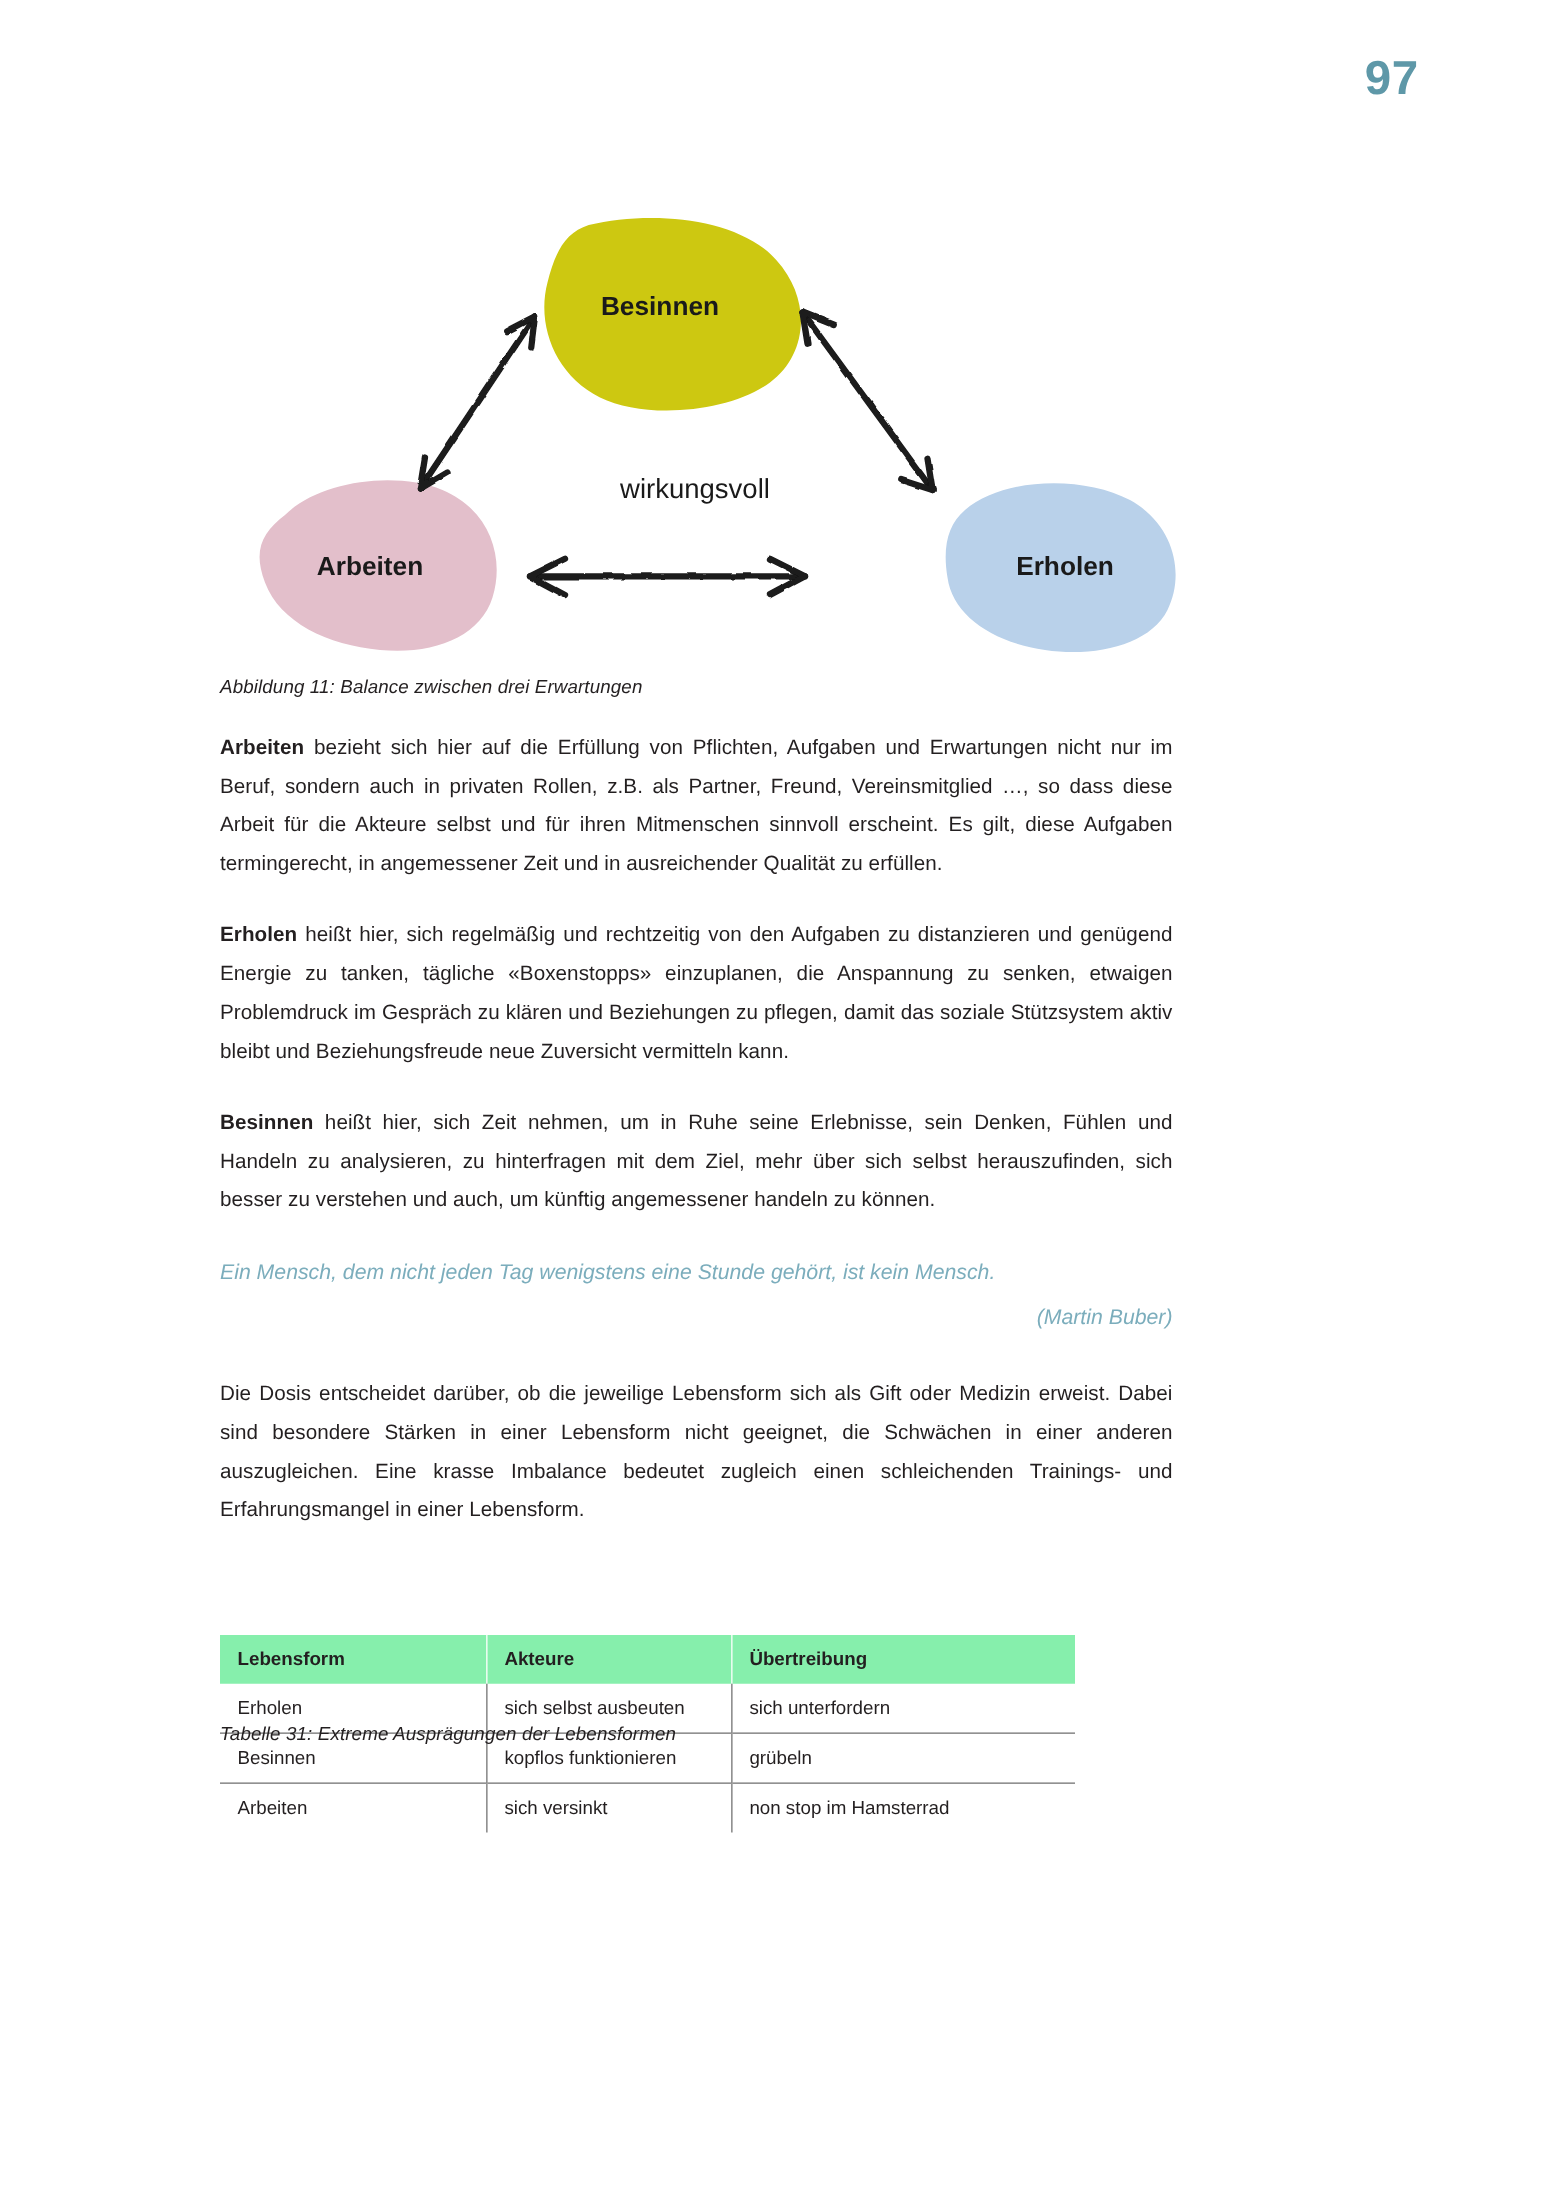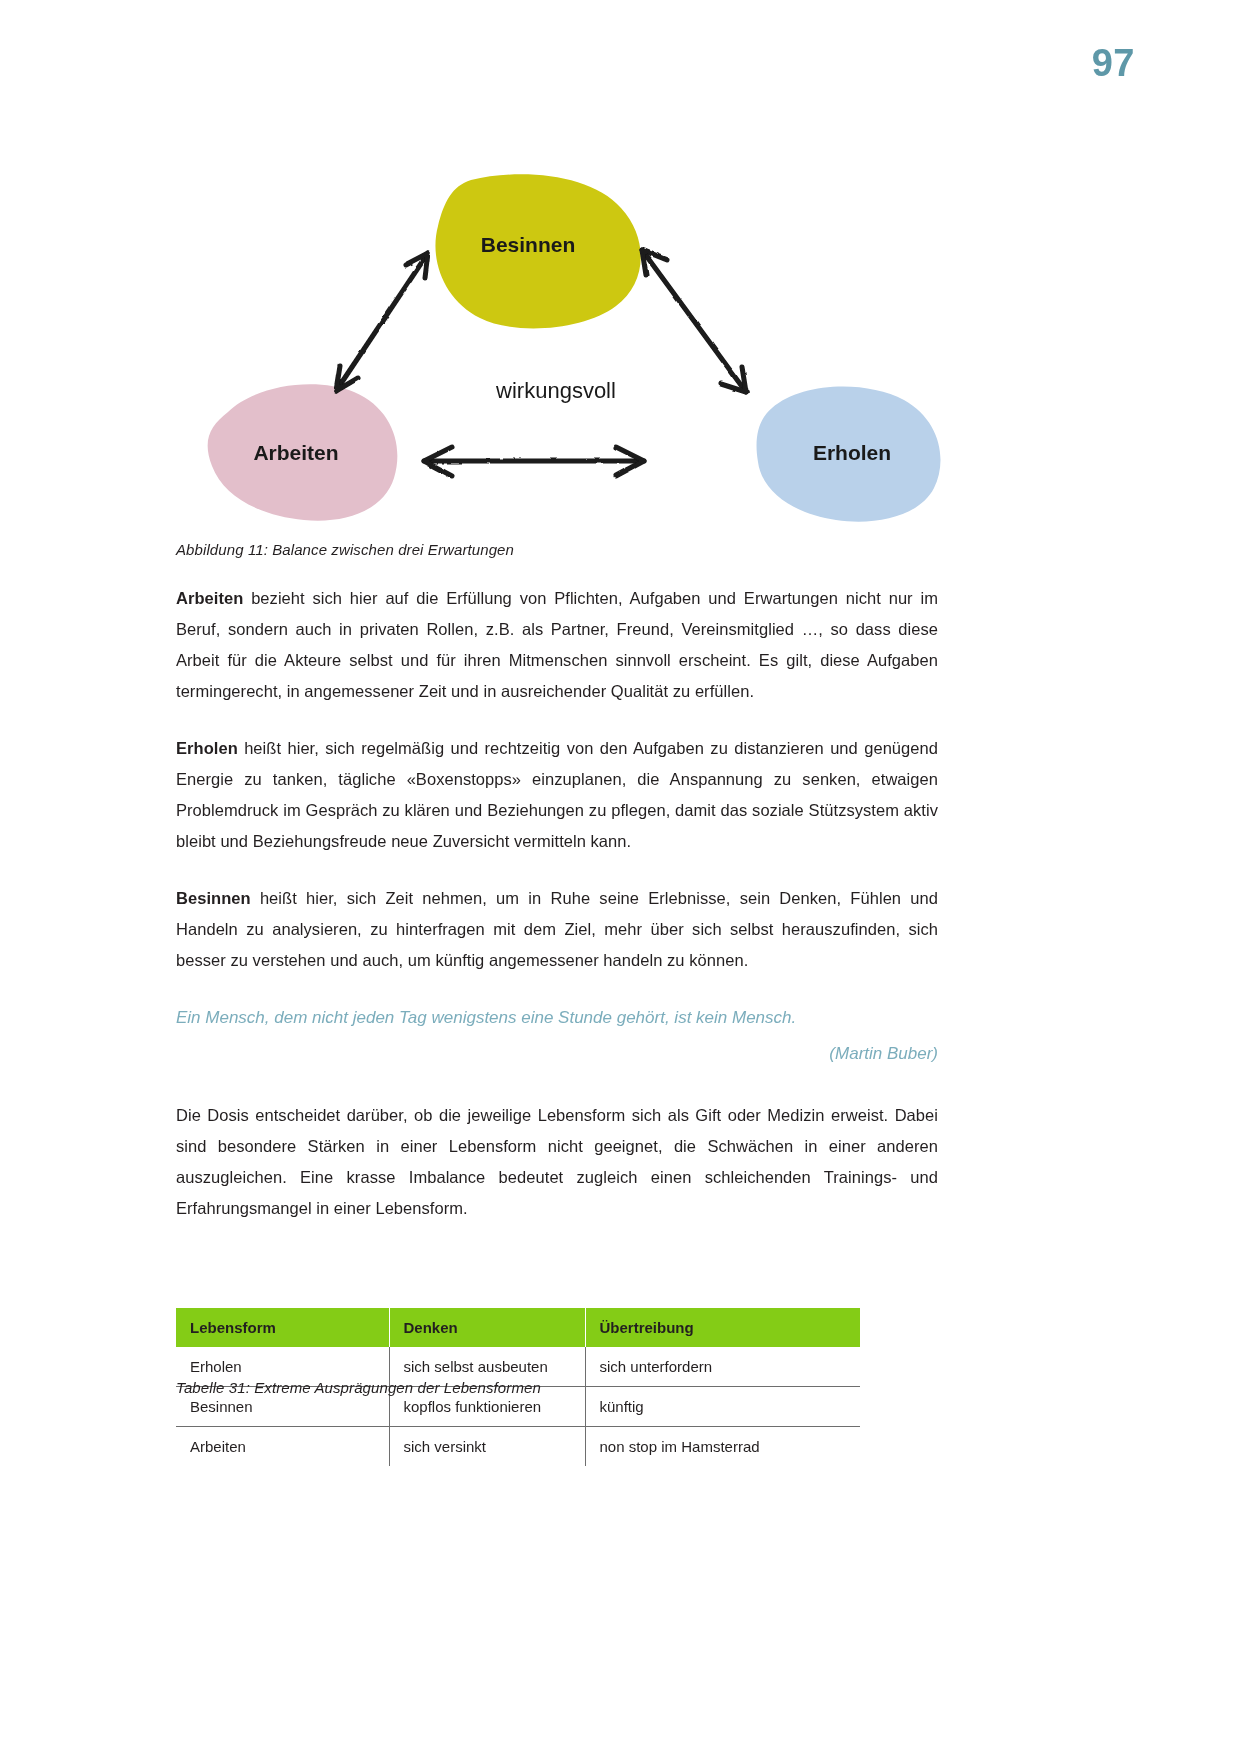--- a/index.html
+++ b/index.html
@@ -109,21 +109,21 @@
   .data-table {
     position: absolute;
     left: 176px;
     top: 1308px;
     width: 684px;
     border-collapse: collapse;
     font-size: 15px;
     color: #231f20;
   }
   .data-table th {
-    background: #84cc16;
+    background: #86efac;
     text-align: left;
     font-weight: 700;
     padding: 11px 14px;
     font-size: 15px;
     border-right: 1px solid #ffffff;
     vertical-align: middle;
   }
   .data-table th:last-child { border-right: none; }
   .data-table td {
     padding: 11px 14px;
@@ -212,34 +212,34 @@
 
   <table class="data-table">
     <colgroup>
         <col class="c1">
         <col class="c2">
         <col class="c3">
       </colgroup>
     <thead>
       <tr>
         <th>Lebensform</th>
-        <th>Denken</th>
+        <th>Akteure</th>
         <th>Übertreibung</th>
       </tr>
     </thead>
     <tbody>
       <tr>
         <td>Erholen</td>
         <td>sich selbst ausbeuten</td>
         <td>sich unterfordern</td>
       </tr>
       <tr>
         <td>Besinnen</td>
         <td>kopflos funktionieren</td>
-        <td>künftig</td>
+        <td>grübeln</td>
       </tr>
       <tr>
         <td>Arbeiten</td>
         <td>sich versinkt</td>
         <td>non stop im Hamsterrad</td>
       </tr>
     </tbody>
   </table>
 
   <div class="caption tab-caption">Tabelle 31: Extreme Ausprägungen der Lebensformen</div>

